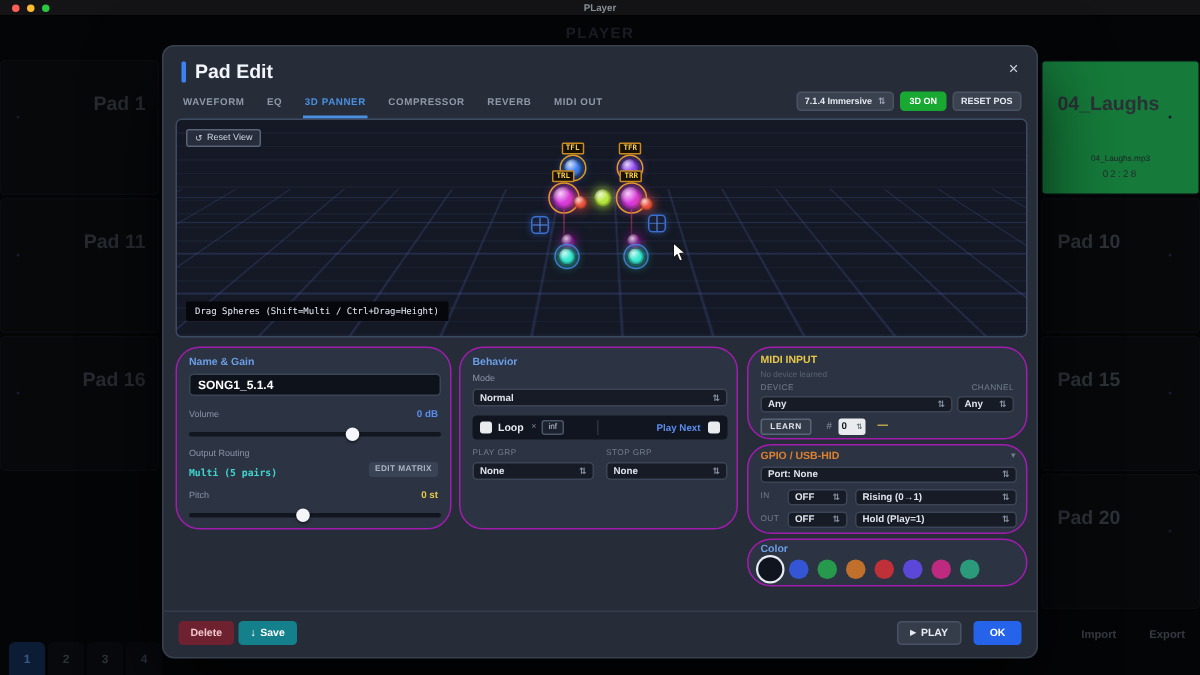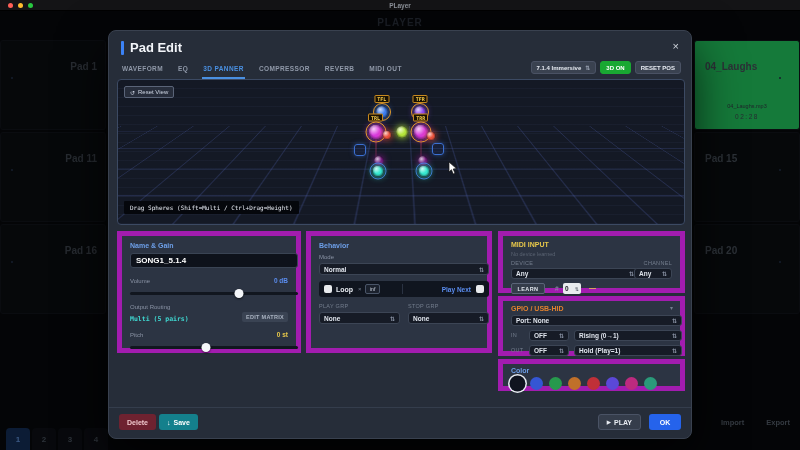--- a/index.html
+++ b/index.html
@@ -17,21 +17,21 @@
     font-size:6.5px; font-weight:bold; color:#8e939b; }
 
   
   .app-bg { position:absolute; left:0; top:11px; width:800px; height:439px; background:#07090c; }
   .app-title { position:absolute; left:0; right:0; top:6px; text-align:center;
     font-size:10px; font-weight:bold; letter-spacing:1px; color:#2e3440; }
   .pads-col { position:absolute; top:29px; width:106px; display:flex; flex-direction:column; gap:2px; }
   .pads-col.left{ left:0; } .pads-col.right{ left:694px; }
   .pad { position:relative; height:90px; background:#0a0d11; border:1px solid #11141a; border-radius:3px; }
   .pad.loaded { background:#22c55e; }
-  .pad-name { padding-top:20px; font-size:10px; font-weight:bold; color:#3f464f; }
+  .pad-name { padding-top:20px; font-size:13px; font-weight:bold; color:#3f464f; }
   .pads-col.left .pad-name { text-align:right; padding-right:8px; }
   .pads-col.right .pad-name { text-align:left; padding-left:10px; color:#474f59; }
   .pad-file { position:absolute; left:0; right:0; bottom:20px; text-align:center;
     font-size:5.5px; color:#343b45; }
   .pad-time { position:absolute; left:0; right:0; bottom:9px; text-align:center;
     font-size:6.5px; letter-spacing:1.5px; color:#3f4751; }
   .pad-led { position:absolute; top:36px; width:2px; height:2px; border-radius:50%; background:#233048; }
   .pads-col.left .pad-led { left:10px; } .pads-col.right .pad-led { right:18px; }
   .bank-tabs { position:absolute; left:6px; bottom:0; display:flex; gap:2px; }
   .bank-tab { width:24px; height:22px; background:#0d1015; border-radius:4px 4px 0 0;
@@ -89,21 +89,21 @@
       rgba(40,80,180,.14); }
   .spk-tag { position:absolute; bottom:calc(100% + 3px); left:50%; transform:translateX(-50%);
     background:#171105; border:1px solid #c98a1f; color:#ffd24a; white-space:nowrap;
     font-family:"DejaVu Sans Mono", monospace; font-size:5px; font-weight:bold;
     line-height:6px; padding:0 2px; border-radius:1px; z-index:3; }
   .dropline { position:absolute; left:50%; top:100%; width:1px; height:40px;
     background:linear-gradient(rgba(210,60,110,.65), rgba(210,60,110,0)); }
   .vp-cursor { position:absolute; z-index:4; }
 
   
-  .panel { position:absolute; background:#2c3443; border:5px solid #a21caf; border-radius:0; }
+  .panel { position:absolute; background:#2c3443; border:1px solid #a21caf; border-radius:16px; }
   .p-head { font-size:7px; font-weight:bold; color:#6d9fe8; }
   .p-head.yellow{ color:#e8c84a; } .p-head.orange{ color:#e0812f; }
   .lbl { font-size:6px; color:#8a93a5; }
   .lbl.up { text-transform:uppercase; font-size:5.5px; letter-spacing:.3px; color:#737d8d; }
   .val-blue { font-size:6.5px; font-weight:bold; color:#5b8def; }
   .val-yellow { font-size:6.5px; font-weight:bold; color:#e8c84a; }
   .txt-input { background:#0e121b; border:1px solid #3a4454; border-radius:3px;
     color:#fff; font-size:8px; font-weight:bold; padding:0 5px; width:100%; height:15px;
     font-family:"Liberation Sans", sans-serif; }
   .slider { position:relative; height:3px; background:#11161f; border-radius:2px; }
@@ -159,20 +159,24 @@
           <div class="pad-name">Pad 16</div>
           <div class="pad-led"></div>
         </div>
       </div>
     <div class="pads-col right">
         <div class="pad loaded">
           <div class="pad-name">04_Laughs</div>
           <div class="pad-led"></div>
           <div class="pad-file">04_Laughs.mp3</div>
           <div class="pad-time">02:28</div>
+        </div>
+        <div class="pad">
+          <div class="pad-name">Pad 10</div>
+          <div class="pad-led"></div>
         </div>
         <div class="pad">
           <div class="pad-name">Pad 15</div>
           <div class="pad-led"></div>
         </div>
         <div class="pad">
           <div class="pad-name">Pad 20</div>
           <div class="pad-led"></div>
         </div>
       </div>

